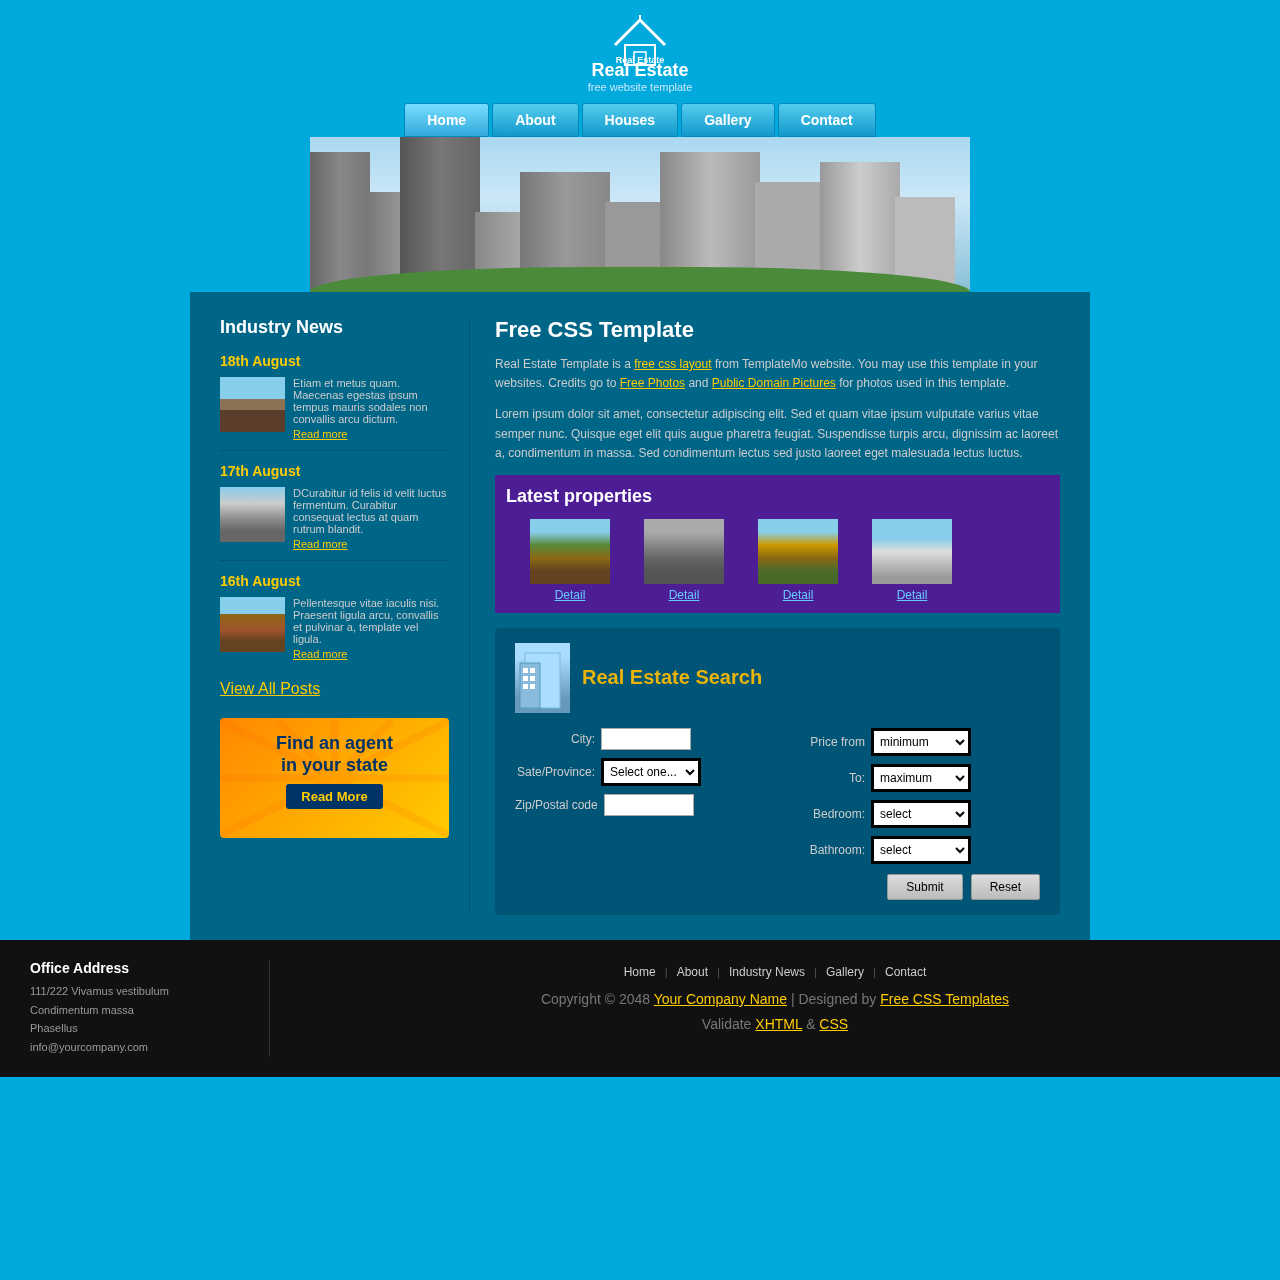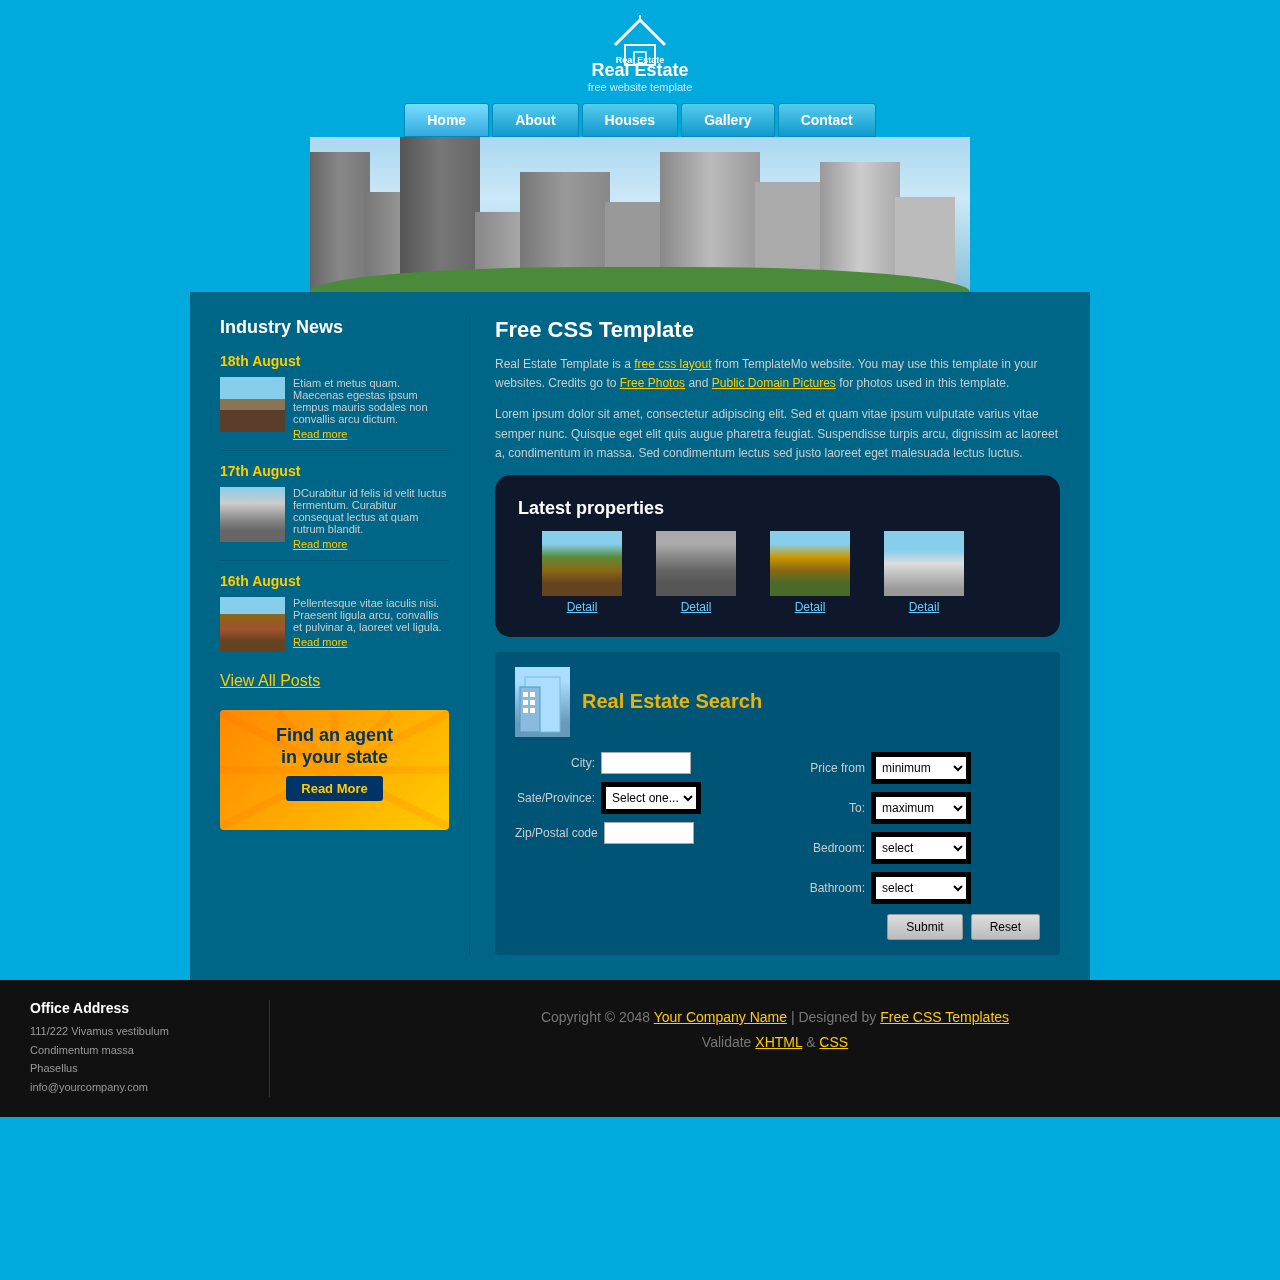--- a/index.html
+++ b/index.html
@@ -204,23 +204,23 @@
       font-size: 12px;
       line-height: 1.6;
       margin-bottom: 12px;
     }
     .inline-link {
       color: #ffcc00;
     }
 
     
     .latest-properties {
-      background: #0f172a;
-      border-radius: 16px;
-      padding: 23px;
+      background: #4c1d95;
+      border-radius: 0;
+      padding: 11px;
       margin-bottom: 15px;
     }
     .latest-properties h3 {
       color: white;
       font-size: 18px;
       font-weight: bold;
       margin-bottom: 12px;
     }
     .property-grid {
       display: flex;
@@ -294,21 +294,21 @@
     }
     .form-input {
       background: white;
       border: 1px solid #aaa;
       padding: 3px 5px;
       font-size: 12px;
       width: 90px;
     }
     .form-select {
       background: white;
-      border: 5px solid #000000;
+      border: 3px solid #000000;
       padding: 3px 2px;
       font-size: 12px;
       width: 100px;
     }
     .search-buttons {
       display: flex;
       gap: 8px;
       margin-top: 10px;
       justify-content: flex-end;
     }
@@ -460,21 +460,21 @@
       </div>
       <hr class="separator-line">
 
       
       <div class="news-date">16th August</div>
       <div class="news-item">
         <div class="news-thumb">
           <div class="thumb-house3 news-thumb-img"></div>
         </div>
         <div class="news-text">
-          <span>Pellentesque vitae iaculis nisi. Praesent ligula arcu, convallis et pulvinar a, laoreet vel ligula.</span>
+          <span>Pellentesque vitae iaculis nisi. Praesent ligula arcu, convallis et pulvinar a, template vel ligula.</span>
           <a class="read-more-link" href="#">Read more</a>
         </div>
       </div>
 
       <br>
       <a class="view-all-link" href="#">View All Posts</a>
 
       
       <div class="find-agent-banner">
 
@@ -619,18 +619,29 @@
   <div class="footer-left">
     <h4>Office Address</h4>
     <p>
       <span>111/222 Vivamus vestibulum</span><br>
       <span>Condimentum massa</span><br>
       <span>Phasellus</span><br>
       <span>info@yourcompany.com</span>
     </p>
   </div>
   <div class="footer-right">
+    <div class="footer-nav">
+      <a href="#">Home</a>
+      <span>|</span>
+      <a href="#">About</a>
+      <span>|</span>
+      <a href="#">Industry News</a>
+      <span>|</span>
+      <a href="#">Gallery</a>
+      <span>|</span>
+      <a href="#">Contact</a>
+    </div>
     <div class="footer-copy">
       <span>Copyright © 2048</span> <a href="#" class="footer-link">Your Company Name</a> | <span>Designed by</span> <a href="#" class="footer-link">Free CSS Templates</a><br>
       <span>Validate</span> <a href="#" class="footer-link">XHTML</a> <span>&amp;</span> <a href="#" class="footer-link">CSS</a>
     </div>
   </div>
 </div>
 
 </body></html>

